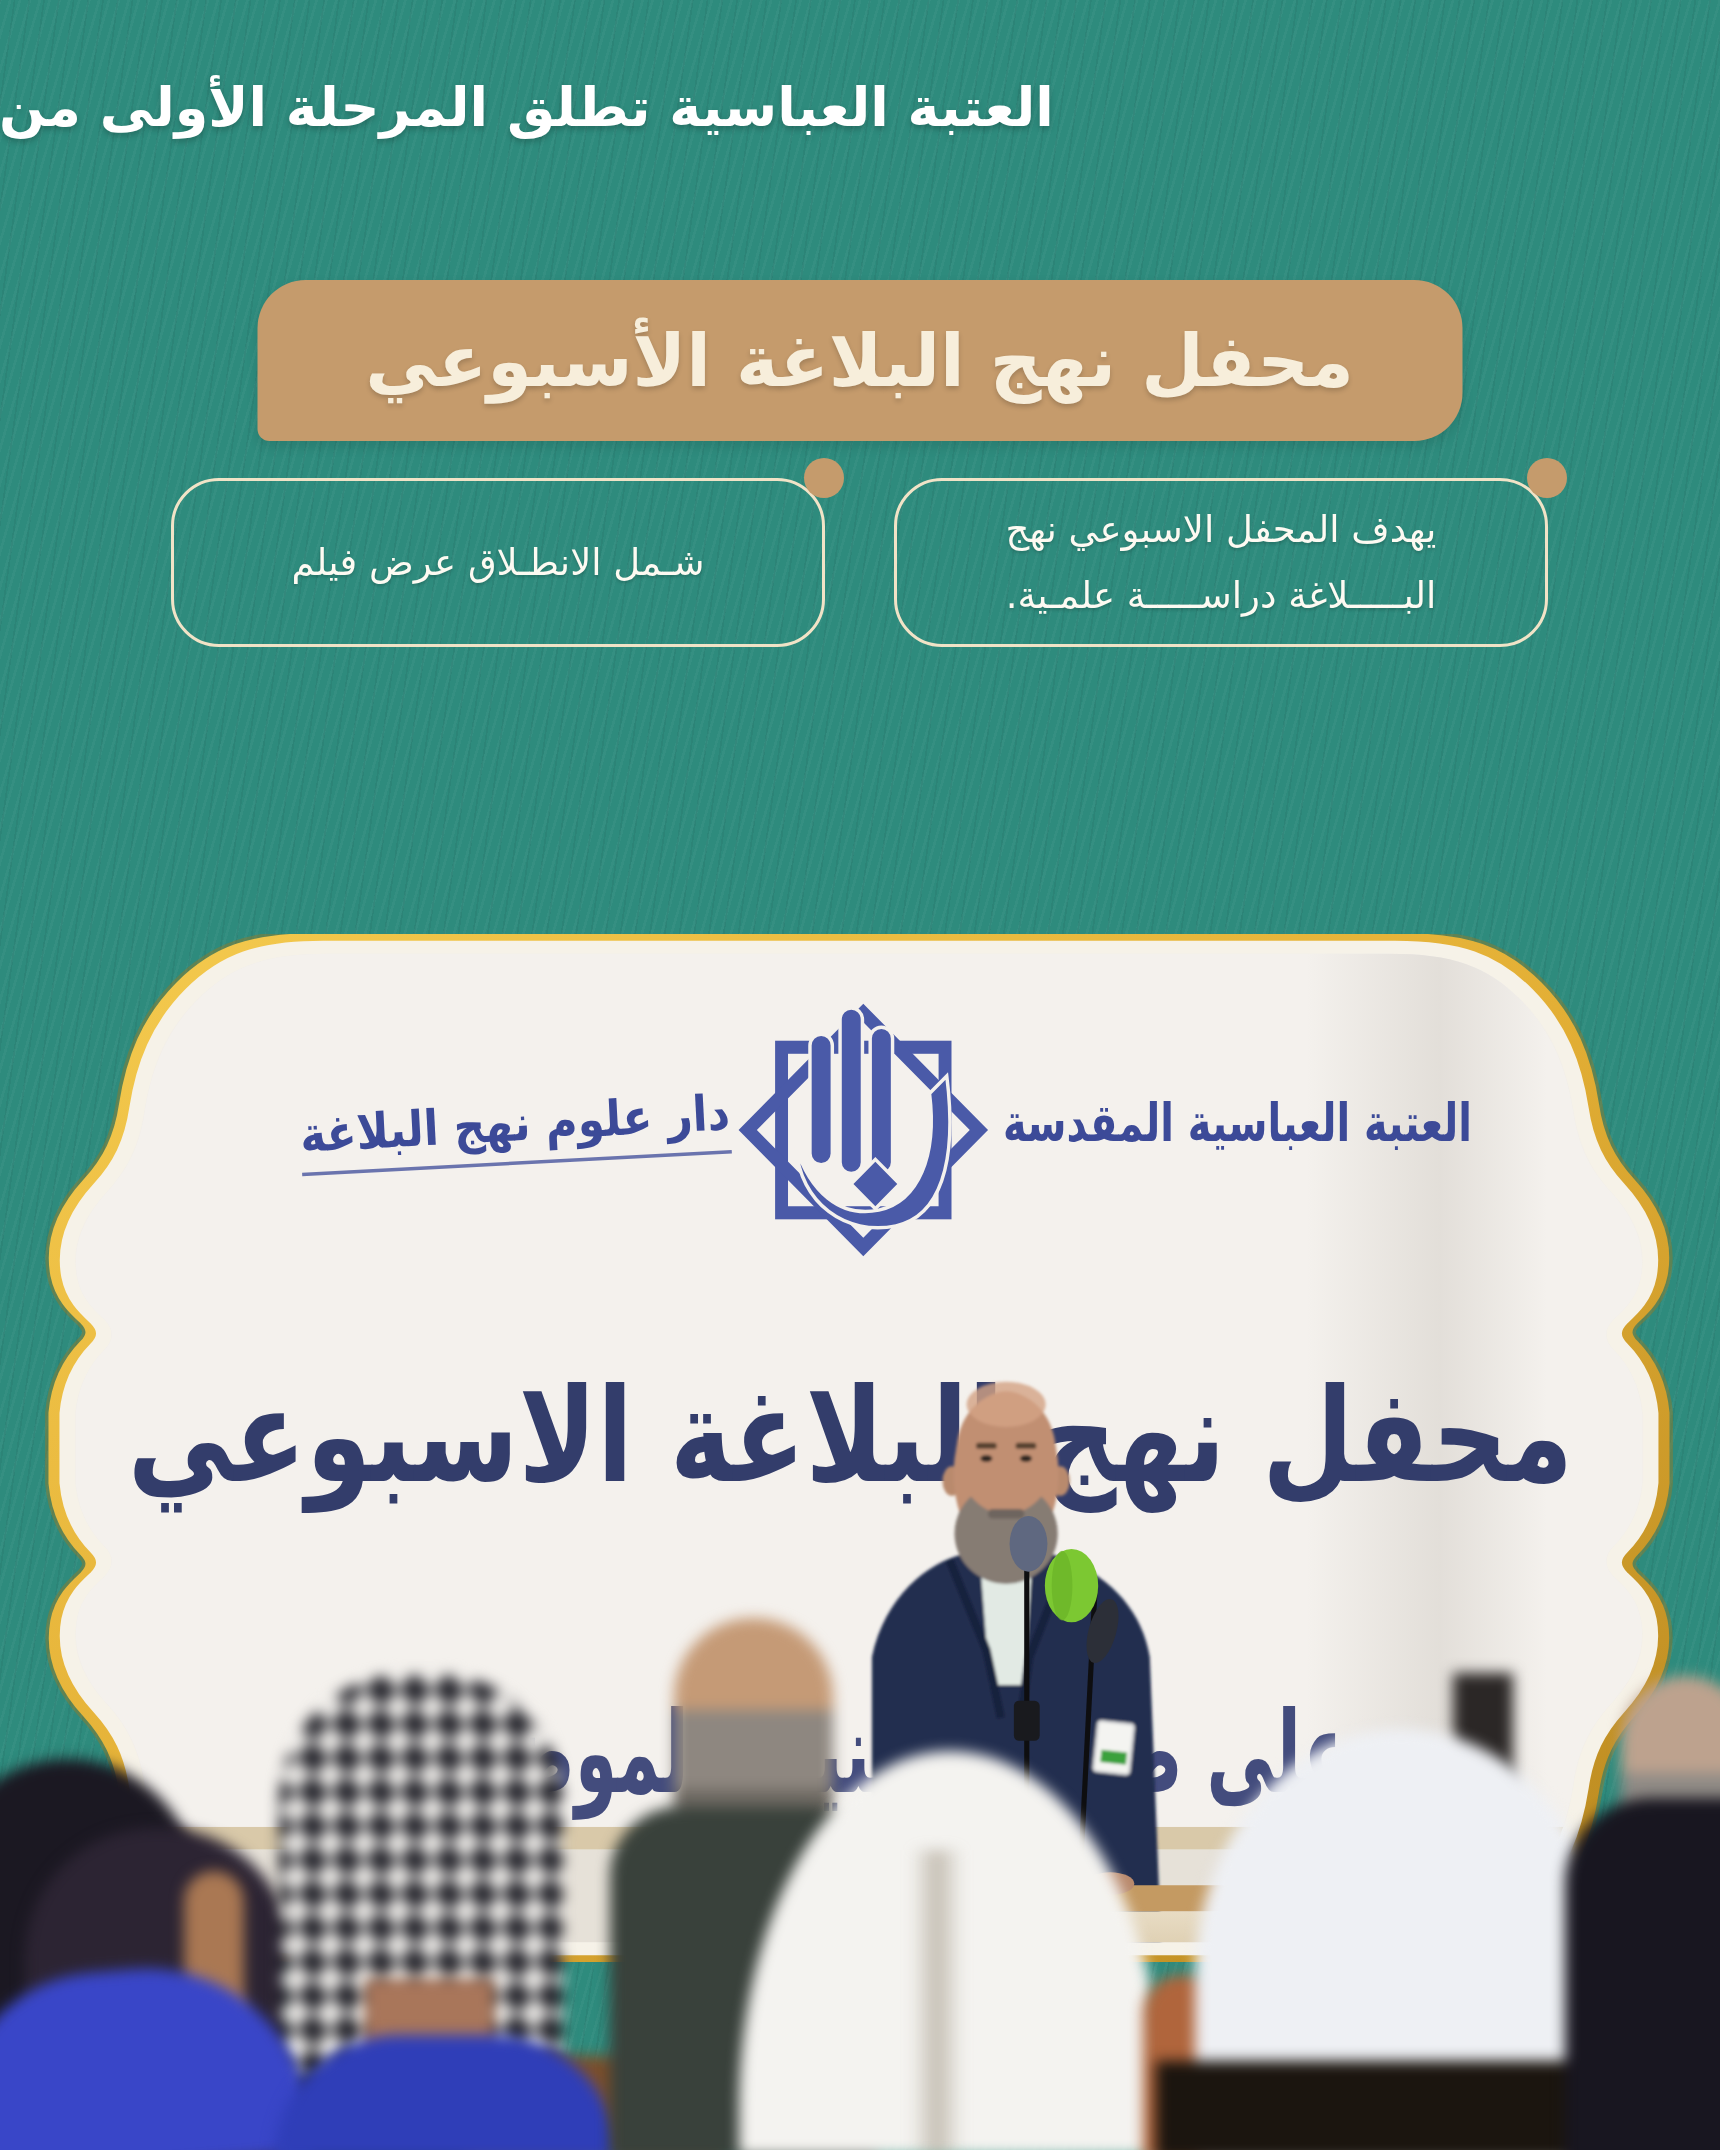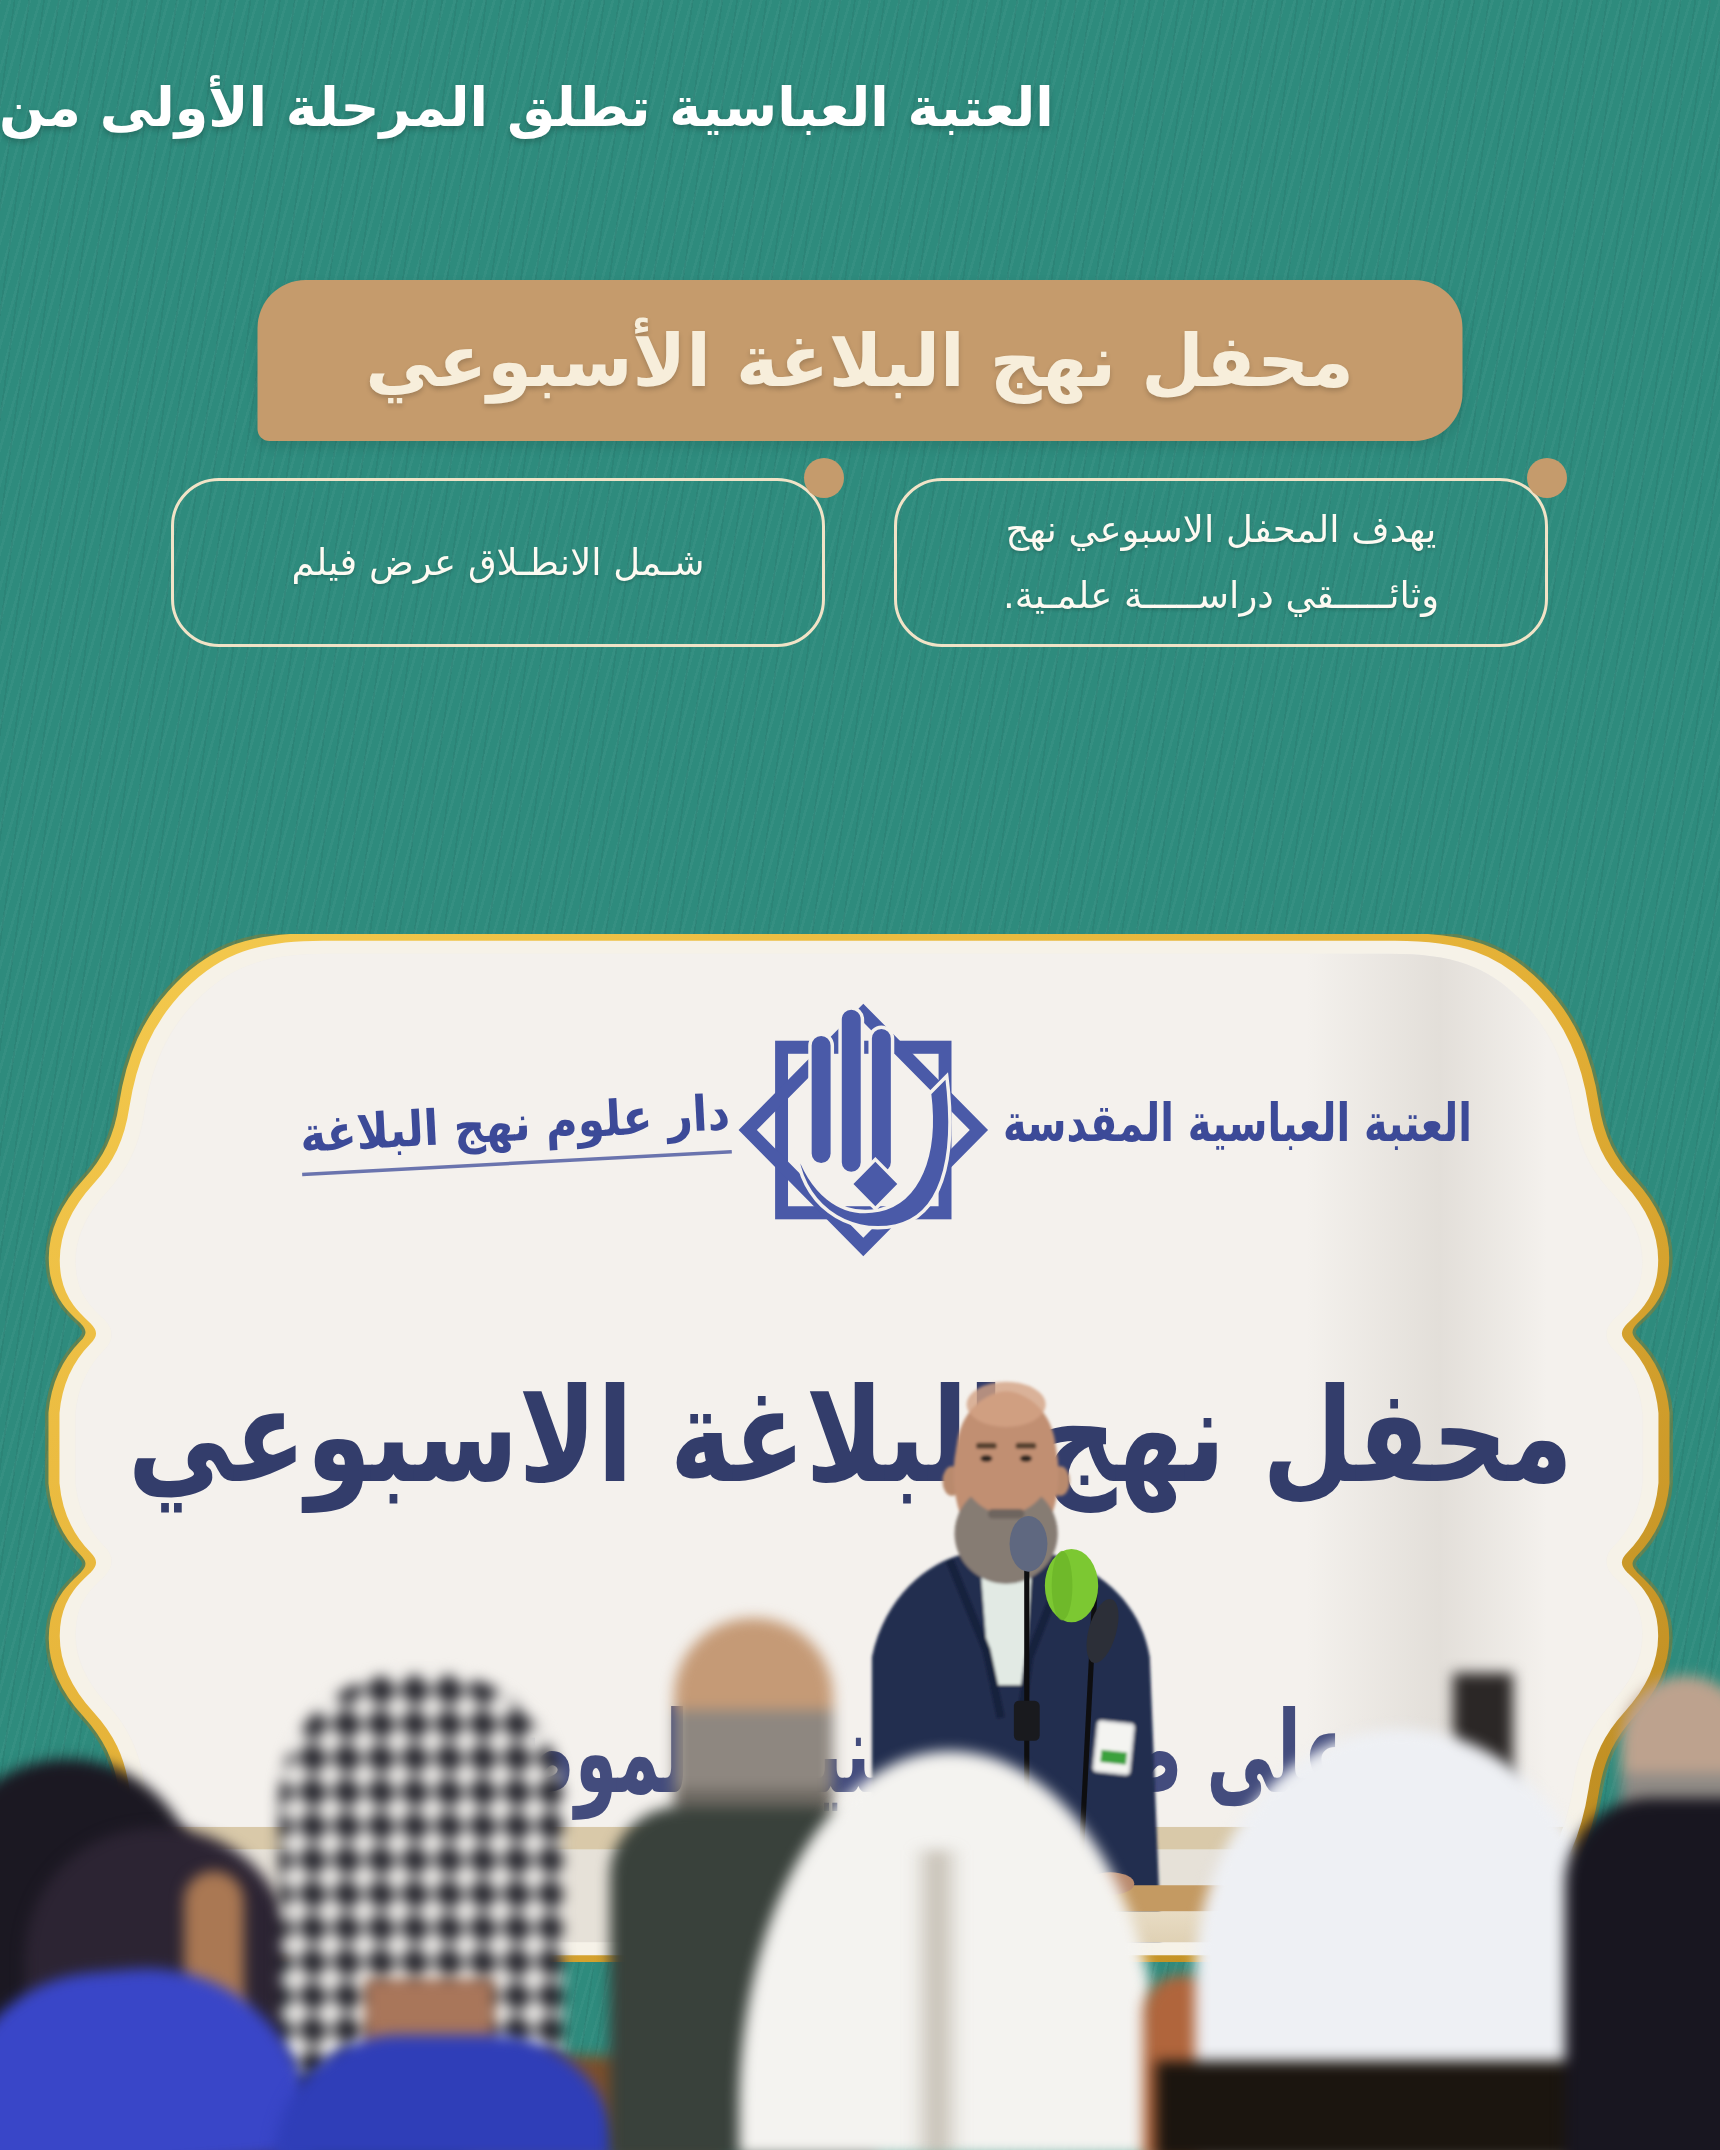--- a/index.html
+++ b/index.html
@@ -96,21 +96,21 @@
   <div class="headline">العتبة العباسية تطلق المرحلة الأولى من</div>
 
   <div class="title-banner">
     <span class="t">محفل نهج البلاغة الأسبوعي</span>
   </div>
 
   <div class="cards">
     <div class="card">
       <span class="dot"></span>
       <p>يهدف المحفل الاسبوعي نهج</p>
-      <p>وثائـــــقي دراســـــة علمـية.</p>
+      <p>البـــــلاغة دراســـــة علمـية.</p>
     </div>
     <div class="card">
       <span class="dot"></span>
       <p>شـمل الانطـلاق عرض فيلم</p>
     </div>
   </div>
 
   <div class="frame-wrap">
     <svg viewBox="0 0 1920 1180" preserveAspectRatio="none">
       <defs>

